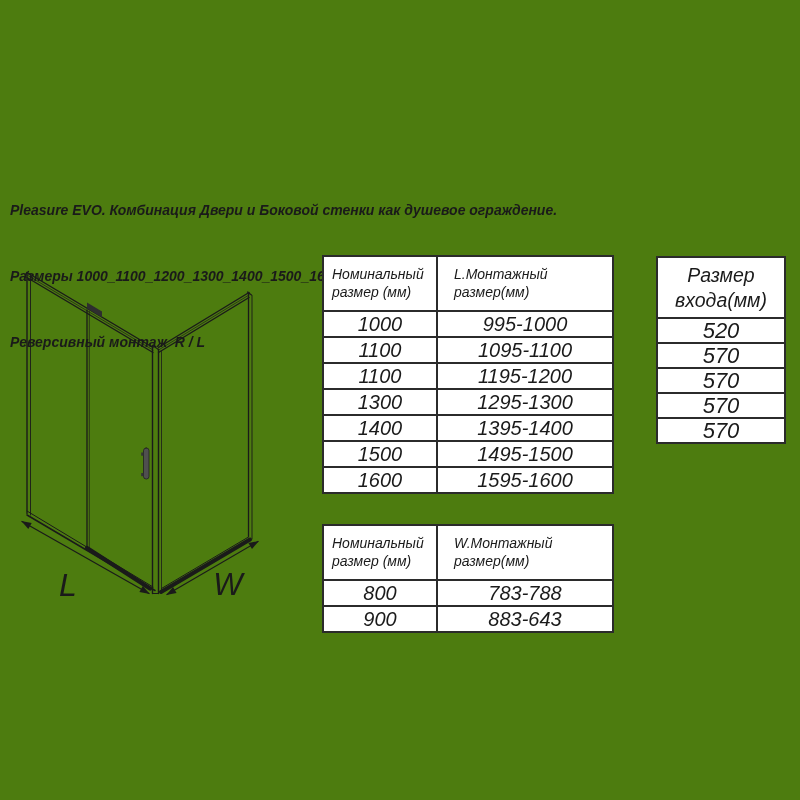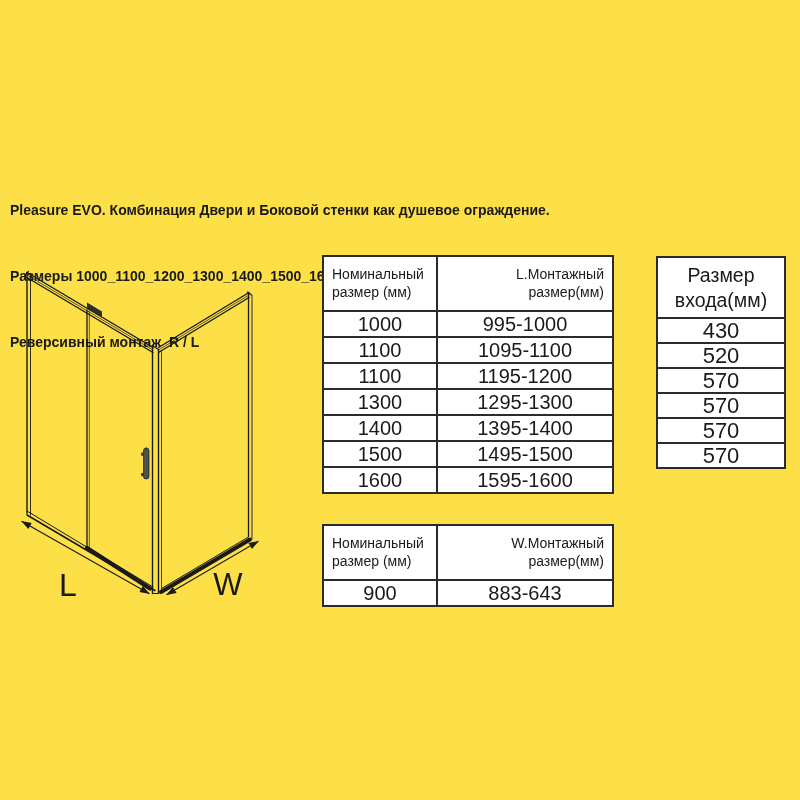--- a/index.html
+++ b/index.html
@@ -4,21 +4,21 @@
 <style>
   html, body { margin: 0; padding: 0; }
   body {
     width: 800px; height: 800px;
     background: #ffffff;
     font-family: "Liberation Sans", sans-serif;
     color: #1a1a1a;
     position: relative;
     overflow: hidden;
   }
-  .page { position: absolute; inset: 0; background: #fde047; }
+  .page { position: absolute; inset: 0; background: #4d7c0f; font-style: italic; }
 
   
   .title-block {
     position: absolute; left: 10px; top: 155px;
     font-size: 14px; font-weight: bold; line-height: 22px;
     white-space: pre;
   }
 
   
   .diagram-wrap { position: absolute; left: 0px; top: 245px; width: 280px; height: 375px; }
@@ -27,24 +27,24 @@
   
   table.spec { border-collapse: collapse; table-layout: fixed; position: absolute; background: #fff; }
   table.spec td, table.spec th { border: 2px solid #2b2b2b; overflow: hidden; }
 
   .tbl-l   { left: 322px; top: 255px; width: 290px; }
   .tbl-w   { left: 322px; top: 524px; width: 290px; }
   .tbl-ent { left: 656px; top: 256px; width: 130px; }
 
   .hdr-cell {
     font-size: 14px; font-weight: normal; line-height: 17.5px;
-    vertical-align: middle; padding: 2px 8px;
+    vertical-align: middle; padding: 2px 16px;
   }
   .hdr-left  { text-align: left; padding-left: 8px; }
-  .hdr-center{ text-align: right; border-radius: 25px; }
+  .hdr-center{ text-align: left; border-radius: 25px; }
   .tbl-l th, .tbl-w th { height: 49px; }
 
   .data-cell {
     font-size: 20px; font-weight: normal; line-height: 24px;
     text-align: center; vertical-align: middle; padding: 0;
   }
   .tbl-l td, .tbl-w td { height: 24px; }
 
   .tbl-ent th { height: 55px; font-size: 19.5px; font-weight: normal; line-height: 25px; text-align: center; vertical-align: middle; padding: 2px 4px; }
   .tbl-ent td { height: 22.6px; font-size: 22px; line-height: 23px; text-align: center; vertical-align: middle; padding: 0; }
@@ -174,23 +174,20 @@
   </table>
 
   <table class="spec tbl-ent">
     <thead>
       <tr>
         <th>Размер входа(мм)</th>
       </tr>
     </thead>
     <tbody>
       <tr>
-          <td>430</td>
-        </tr>
-      <tr>
           <td>520</td>
         </tr>
       <tr>
           <td>570</td>
         </tr>
       <tr>
           <td>570</td>
         </tr>
       <tr>
           <td>570</td>
@@ -207,19 +204,23 @@
         <col style="width:176px">
       </colgroup>
     <thead>
       <tr>
         <th class="hdr-cell hdr-left">Номинальный размер (мм)</th>
         <th class="hdr-cell hdr-center">W.Монтажный размер(мм)</th>
       </tr>
     </thead>
     <tbody>
       <tr>
+        <td class="data-cell">800</td>
+        <td class="data-cell">783-788</td>
+      </tr>
+      <tr>
         <td class="data-cell">900</td>
         <td class="data-cell">883-643</td>
       </tr>
     </tbody>
   </table>
 
 </div>
 
 </body></html>

